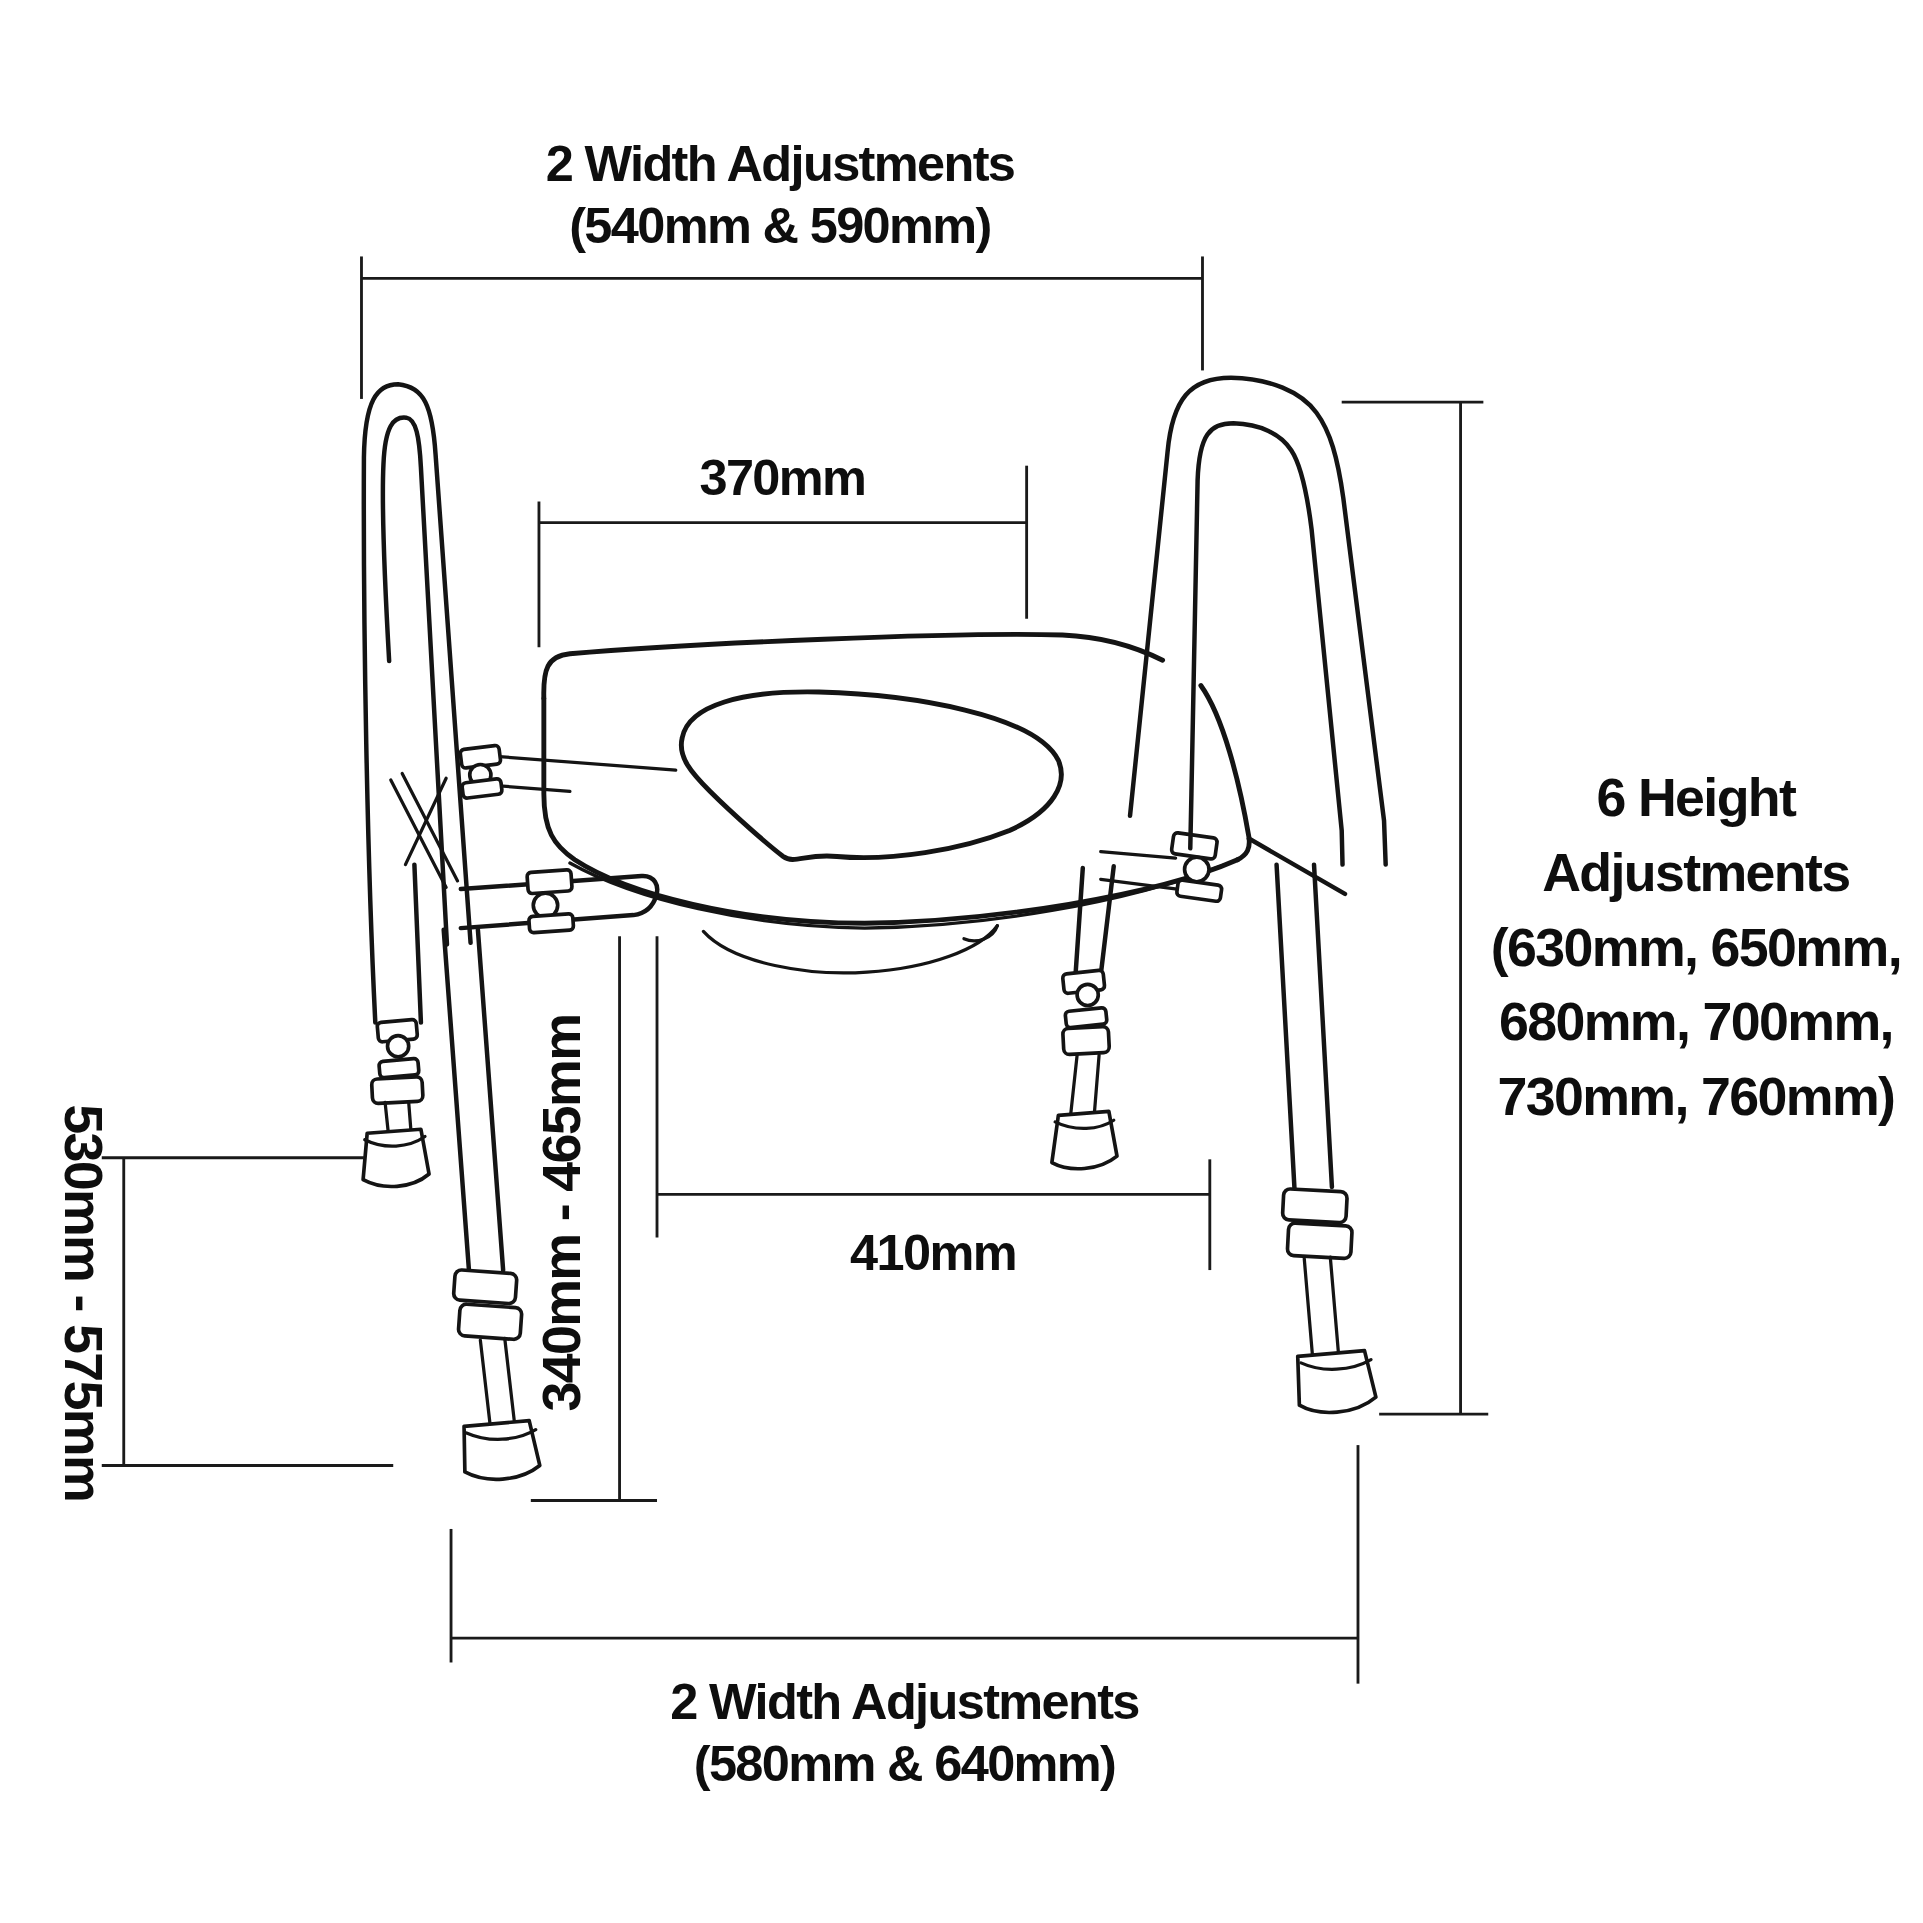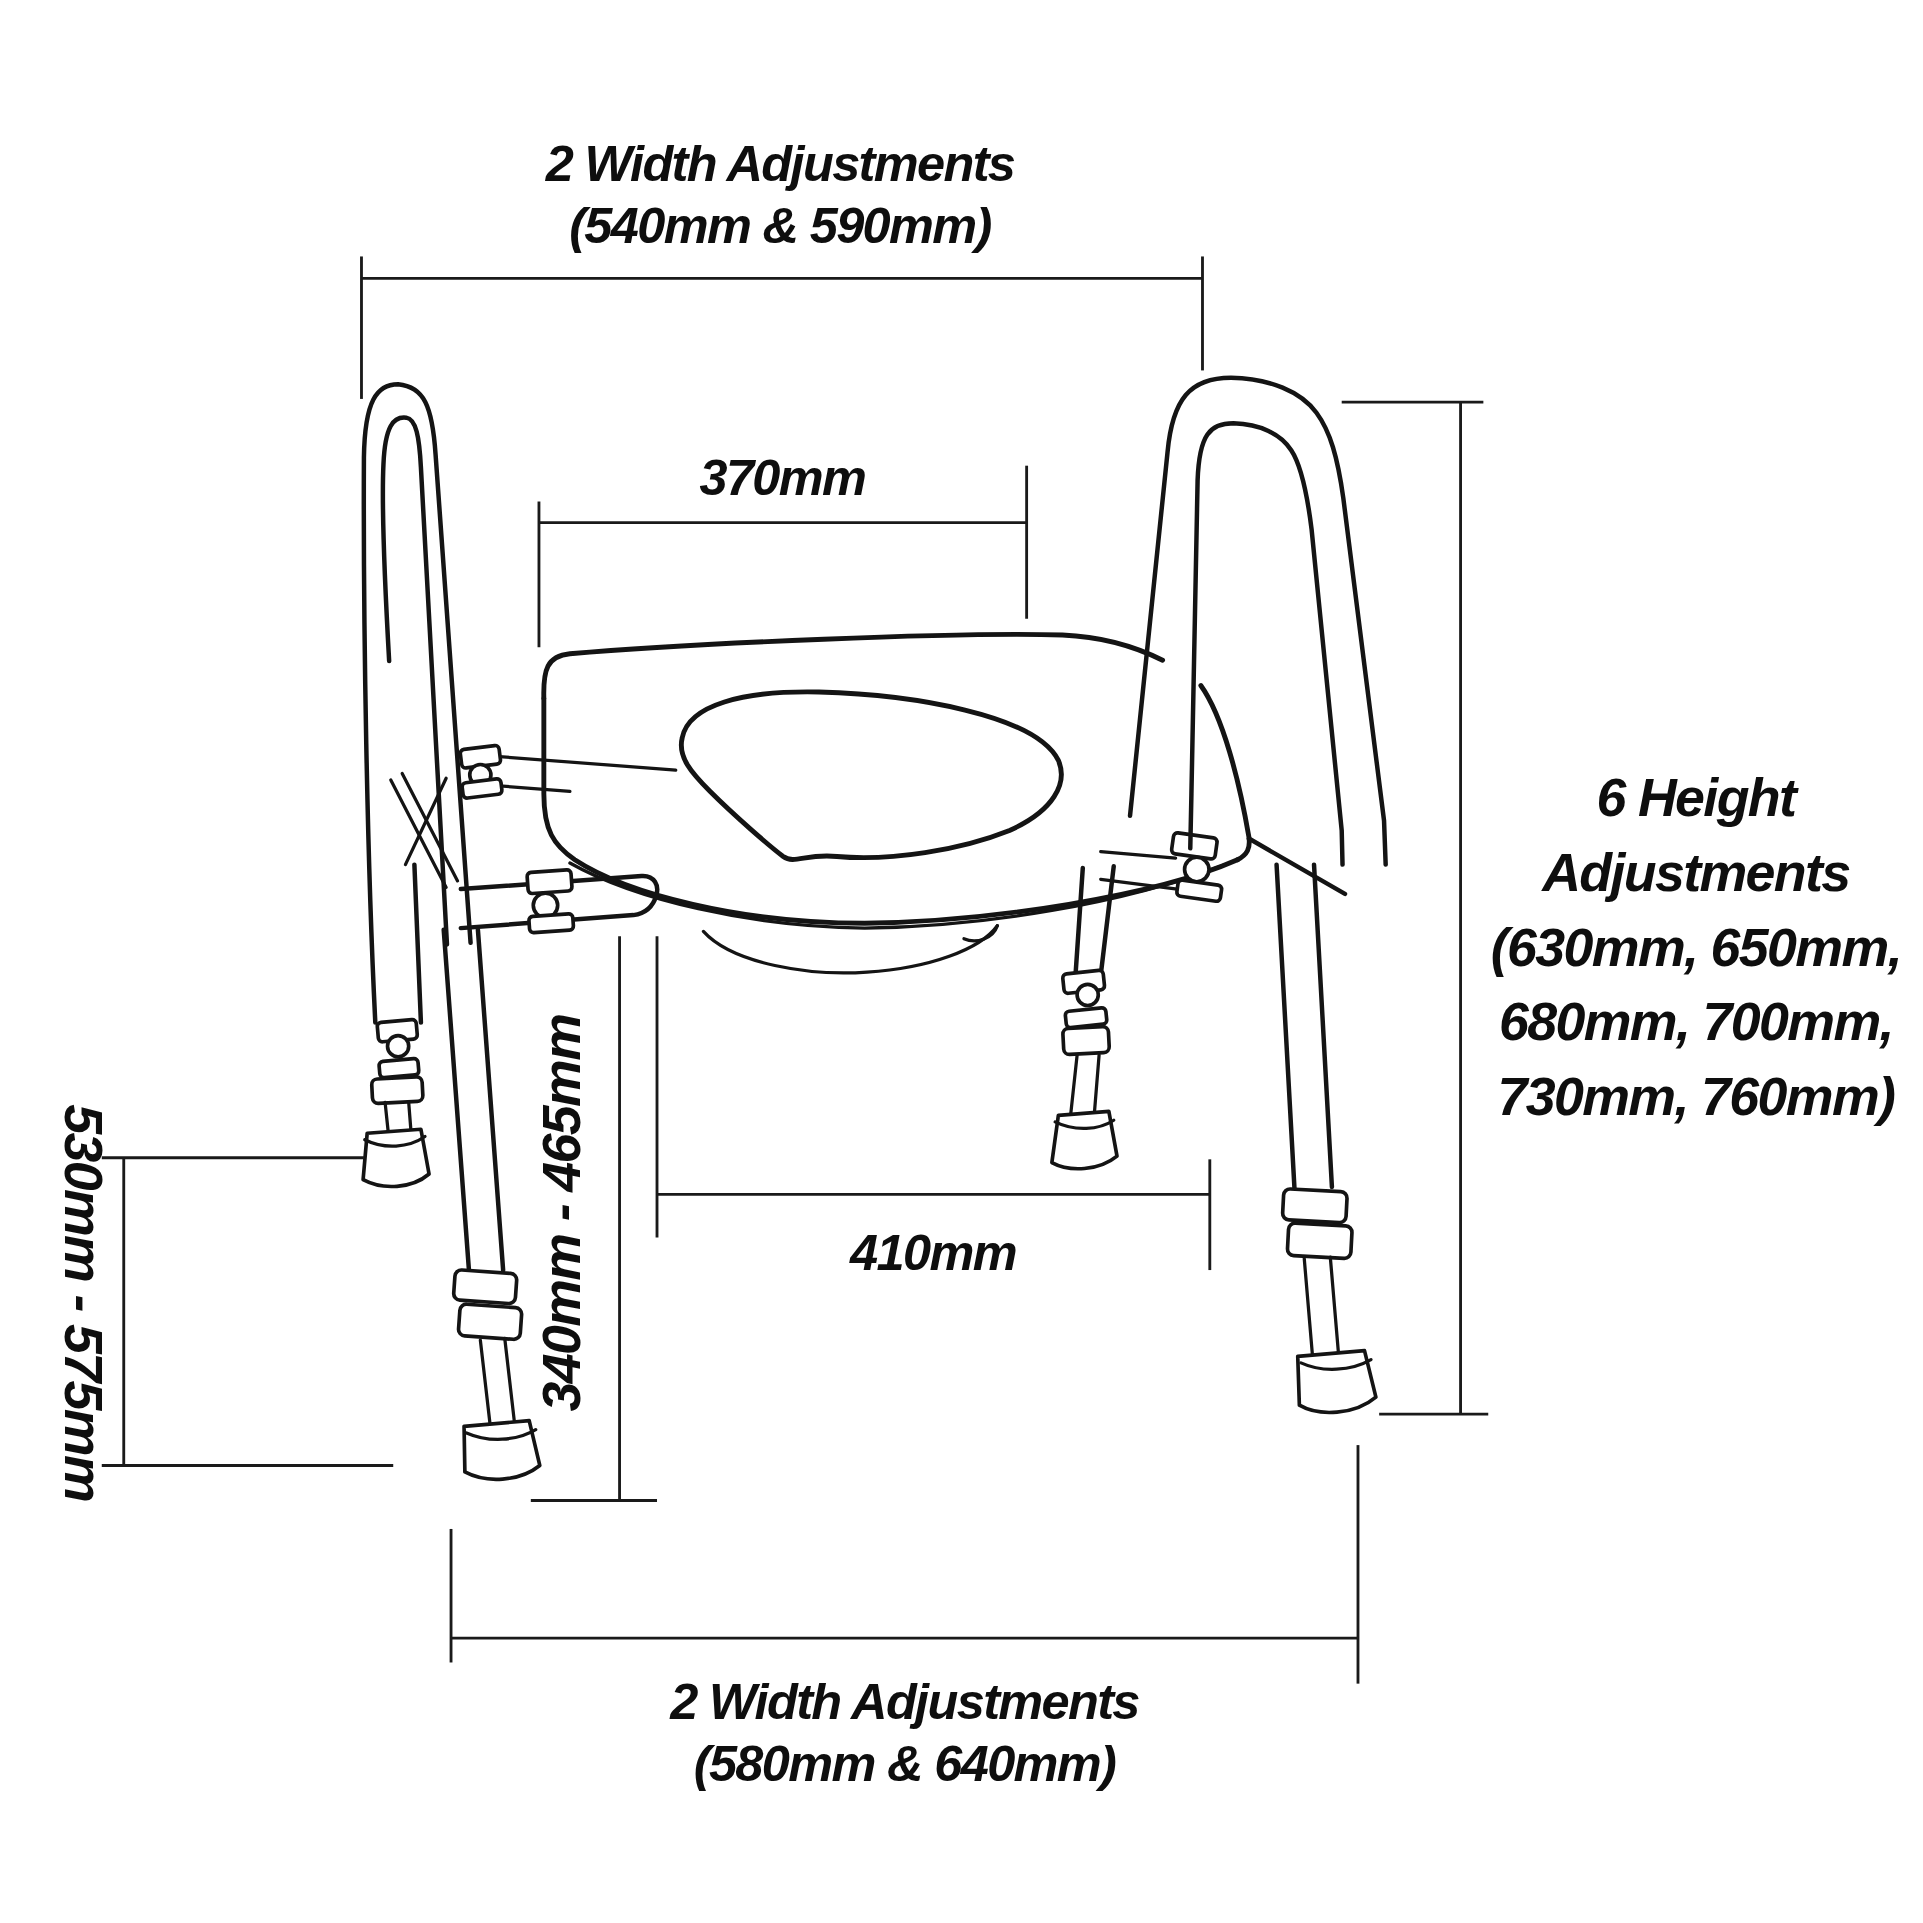--- a/index.html
+++ b/index.html
@@ -1,17 +1,17 @@
 <!DOCTYPE html>
 <html style="font-size:13px"><head>
 <meta charset="utf-8">
 <style>
   html,body{margin:0;padding:0;background:#ffffff;}
   body{display:flex;justify-content:center;align-items:center;min-height:100vh;}
-  .stage{width:min(100vw,100vh);aspect-ratio:1/1;background:#22c55e;font-style:italic;}
+  .stage{width:min(100vw,100vh);aspect-ratio:1/1;background:#22c55e;}
   svg{width:100%;height:100%;display:block;background:#ffffff;}
   .tube{fill:none;stroke:#141414;stroke-width:5.5;stroke-linecap:round;stroke-linejoin:round;}
   .tube-thin{fill:none;stroke:#141414;stroke-width:4;stroke-linecap:round;stroke-linejoin:round;}
   .seat-fill{fill:#ffffff;stroke:none;}
   .seat-line{fill:none;stroke:#141414;stroke-width:6;stroke-linecap:round;stroke-linejoin:round;}
   .part{fill:#ffffff;stroke:#141414;stroke-width:4.5;stroke-linejoin:round;}
   .dim{fill:none;stroke:#1a1a1a;stroke-width:3.5;stroke-linecap:butt;}
   .lbl{font-family:"Liberation Sans","DejaVu Sans",sans-serif;font-weight:700;fill:#0e0e0e;letter-spacing:-2px;}
   .fs62{font-size:62px;}
   .fs66{font-size:66px;}

